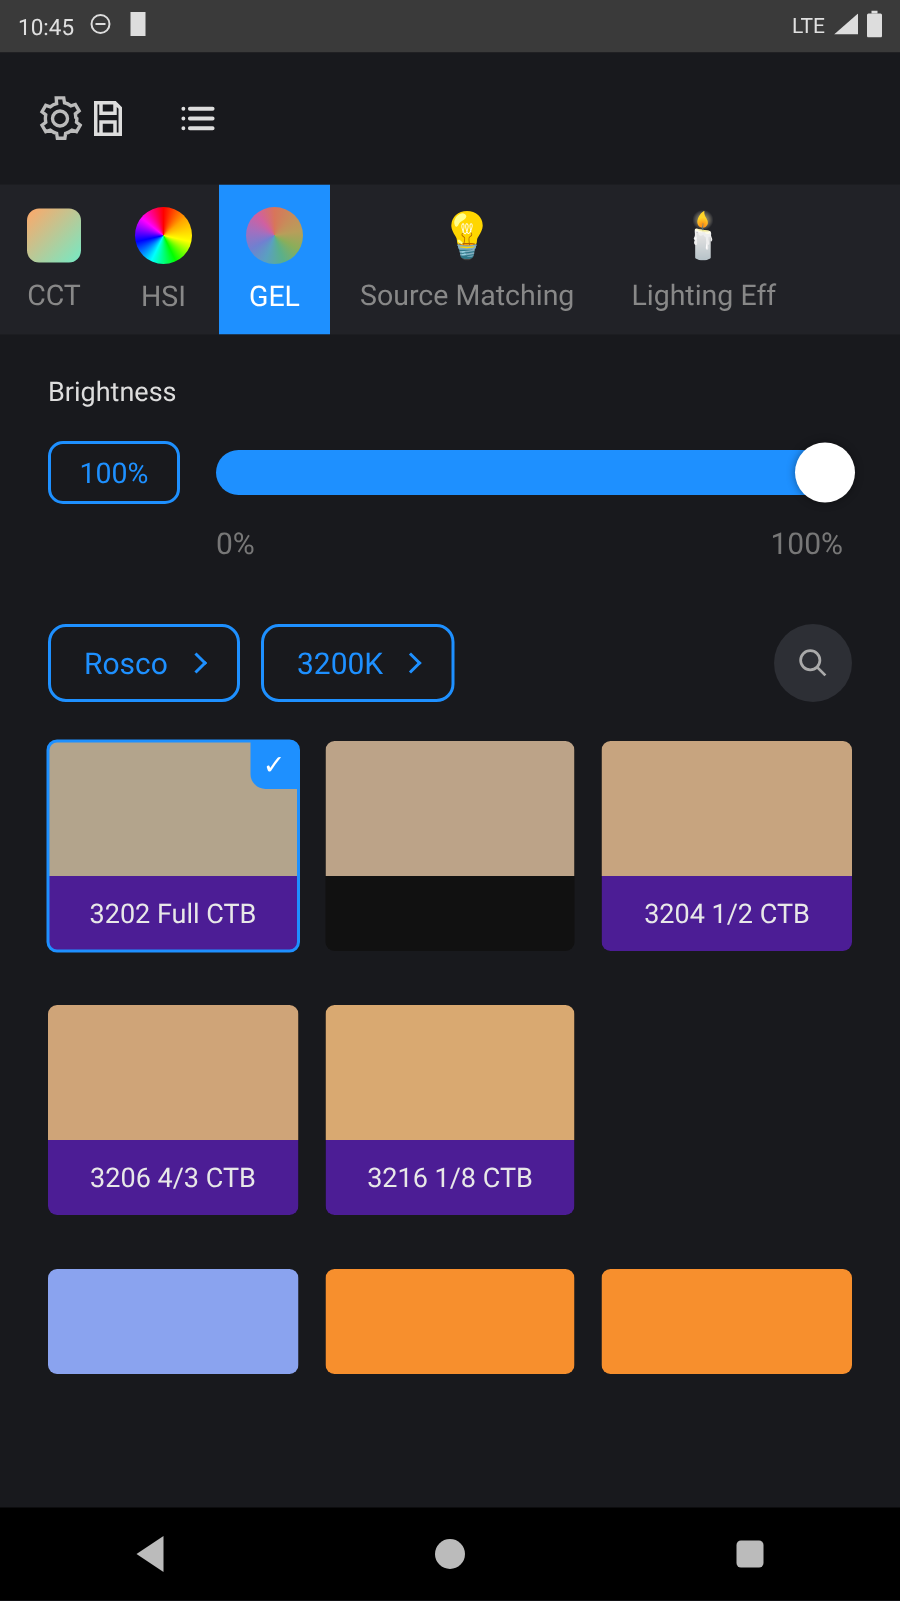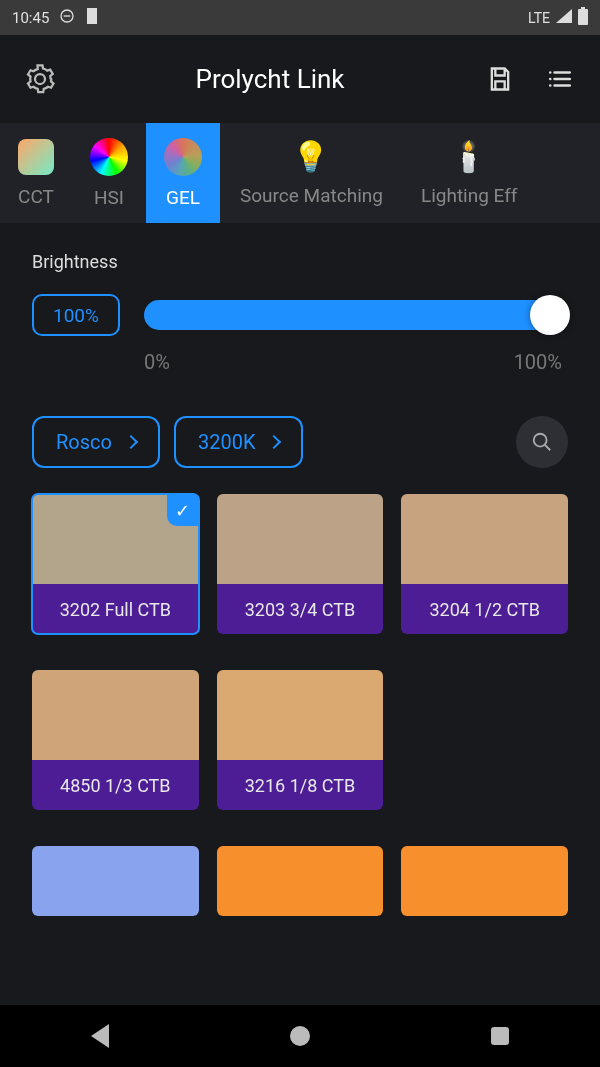--- a/index.html
+++ b/index.html
@@ -229,21 +229,20 @@
     </span>
   </div>
 </div>
 
 <div class="header">
   <div class="header-icon">
     <svg width="30" height="30" viewBox="0 0 24 24">
         <path fill="none" stroke="#bbb" stroke-width="1.8" d="M12 8a4 4 0 1 0 0 8 4 4 0 0 0 0-8zm9 4c0 .7-.1 1.3-.2 2l2 1.6-2 3.4-2.4-.8c-1 .8-2.1 1.4-3.4 1.7l-.4 2.6h-4l-.4-2.6c-1.3-.3-2.4-.9-3.4-1.7l-2.4.8-2-3.4 2-1.6c-.1-.7-.2-1.3-.2-2s.1-1.3.2-2l-2-1.6 2-3.4 2.4.8c1-.8 2.1-1.4 3.4-1.7L10 1h4l.4 2.6c1.3.3 2.4.9 3.4 1.7l2.4-.8 2 3.4-2 1.6c.1.7.2 1.3.2 2z"></path>
       </svg>
   </div>
-  <div class="header-title">Prolycht Link</div>
   <div class="header-icon">
     <svg width="28" height="28" viewBox="0 0 24 24">
         <path fill="none" stroke="#ddd" stroke-width="2" d="M5 3h11l3 3v15H5V3zm3 0v6h8V3M8 14h8v7H8z"></path>
       </svg>
   </div>
   <div class="header-spacer"></div>
   <div class="header-icon">
     <svg width="28" height="26" viewBox="0 0 24 24">
         <path stroke="#ddd" stroke-width="2.4" stroke-linecap="round" d="M7 6h14M7 12h14M7 18h14M3 6h0M3 12h0M3 18h0"></path>
       </svg>
@@ -304,32 +303,31 @@
   </div>
 
   <div class="gel-grid">
     <div class="gel-card selected">
       <div class="check-badge">✓</div>
       <div class="gel-swatch" style="height:90px;background:#b3a48c"></div>
       <div class="gel-label">3202 Full CTB</div>
     </div>
     <div class="gel-card">
       <div class="gel-swatch" style="height:90px;background:#bca388"></div>
-      <div class="gel-label">3203 3/4 CTB</div>
     </div>
     <div class="gel-card">
       <div class="gel-swatch" style="height:90px;background:#c7a47f"></div>
       <div class="gel-label">3204 1/2 CTB</div>
     </div>
   </div>
 
   <div class="gel-grid second">
     <div class="gel-card">
       <div class="gel-swatch" style="height:90px;background:#cfa478"></div>
-      <div class="gel-label">4850 1/3 CTB</div>
+      <div class="gel-label">3206 4/3 CTB</div>
     </div>
     <div class="gel-card">
       <div class="gel-swatch" style="height:90px;background:#d9a971"></div>
       <div class="gel-label">3216 1/8 CTB</div>
     </div>
   </div>
 
   <div class="gel-grid third">
     <div class="gel-card">
       <div class="gel-swatch" style="height:70px;background:#8aa3ef"></div>

